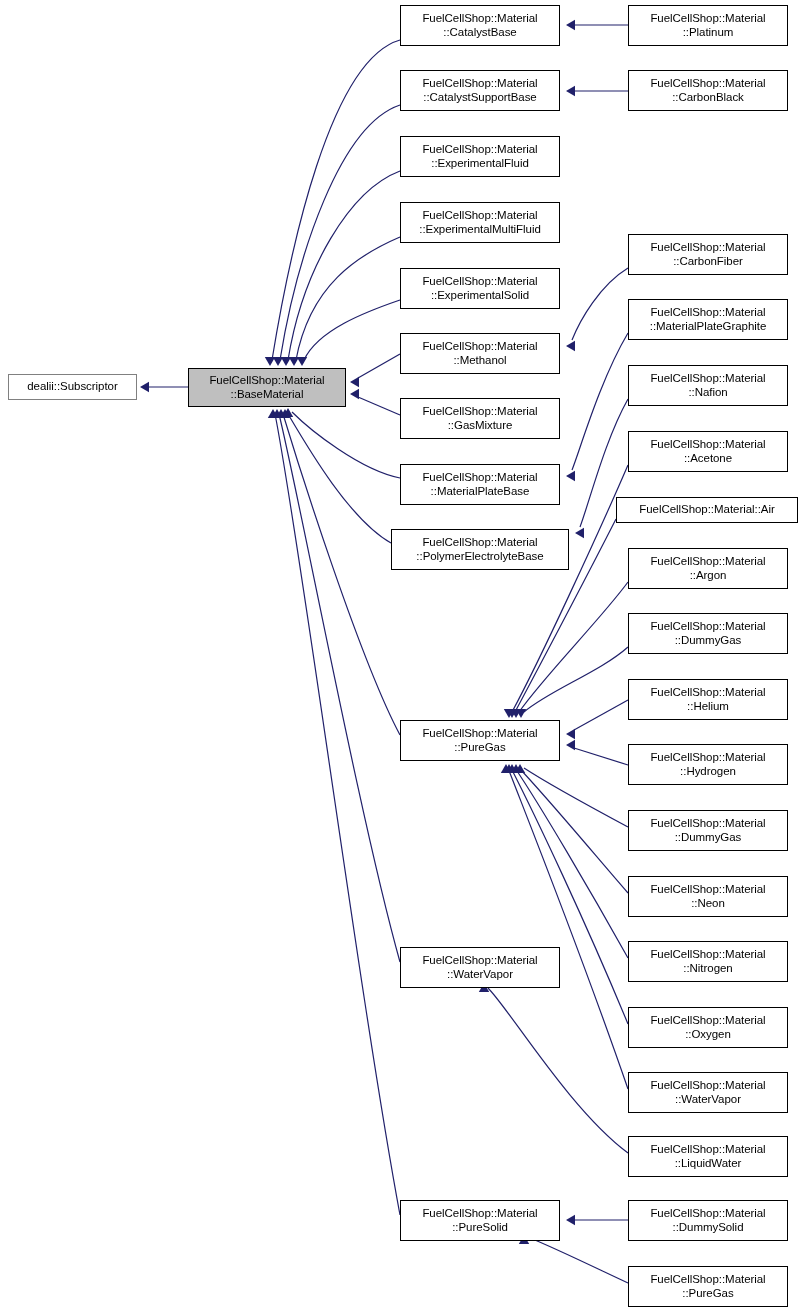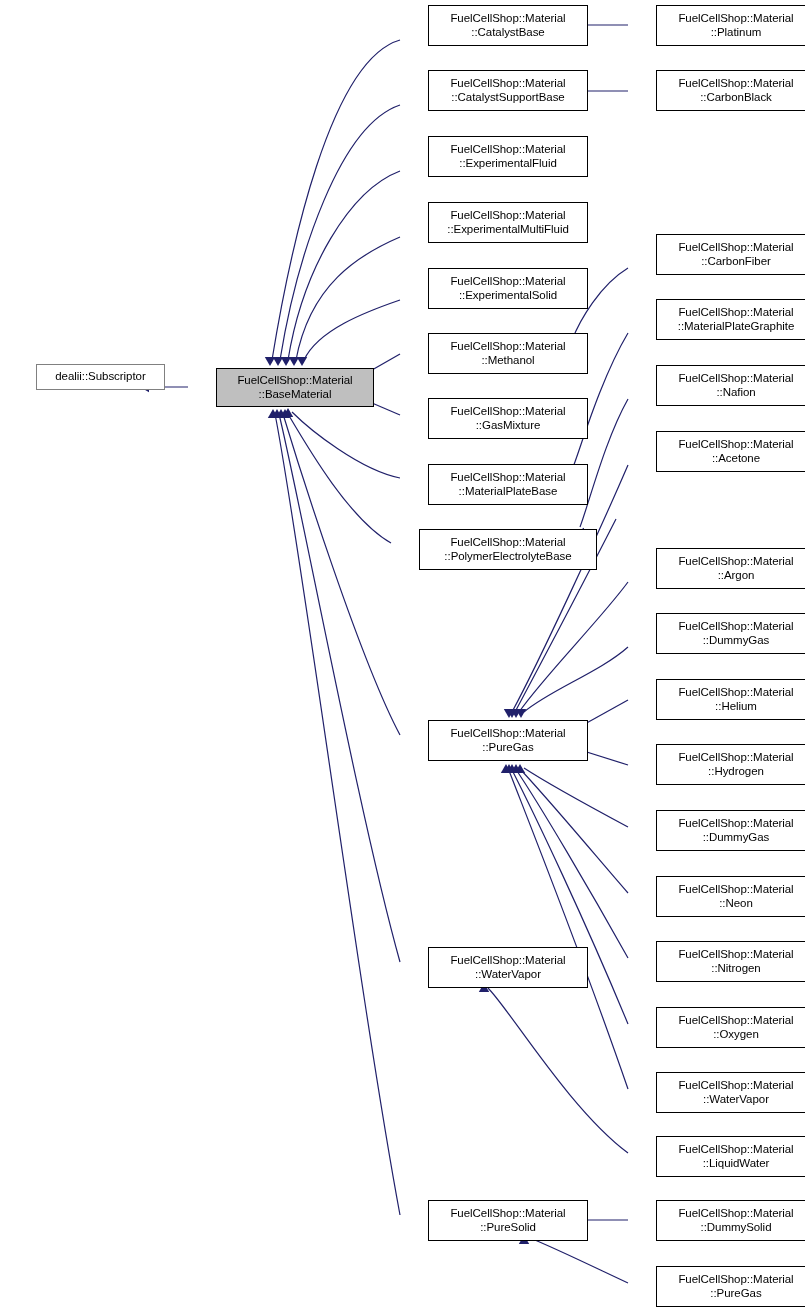--- a/index.html
+++ b/index.html
@@ -30,21 +30,20 @@
     color: #000000;
     font-size: 11.5px;
     line-height: 13.5px;
     text-align: center;
     display: flex;
     flex-direction: column;
     align-items: center;
     justify-content: center;
     letter-spacing: -0.05px;
     white-space: pre;
-    margin-left: 28px;
   }
   .node.highlight {
     background: #bfbfbf;
     border-color: #000000;
   }
   .node.muted {
     border-color: #808080;
   }
   .node-line {
     display: block;
@@ -177,40 +176,41 @@
       </g>
       <g>
         <path d="M628,1220 L574,1220" fill="none" stroke="#20206a" stroke-width="1.2"></path>
         <polygon points="575,1214.8 566,1220 575,1225.2" fill="#20206a"></polygon>
       </g>
       <g>
         <path d="M628,1283 C600,1270 555,1248 530,1238" fill="none" stroke="#20206a" stroke-width="1.2"></path>
         <polygon points="518.8,1244 524,1235 529.2,1244" fill="#20206a"></polygon>
       </g>
     </svg>
-<div class="node muted" style="left: 8px; top: 364px; width: 129px; height: 26px;"><span class="node-line">dealii::Subscriptor</span></div>
+<div class="node muted" style="left: 8px; top: 374px; width: 129px; height: 26px;"><span class="node-line">dealii::Subscriptor</span></div>
     <div class="node highlight" style="left: 188px; top: 368px; width: 158px; height: 39px;"><span class="node-line">FuelCellShop::Material</span><span class="node-line">::BaseMaterial</span></div>
     <div class="node" style="left: 400px; top: 5px; width: 160px; height: 41px;"><span class="node-line">FuelCellShop::Material</span><span class="node-line">::CatalystBase</span></div>
     <div class="node" style="left: 400px; top: 70px; width: 160px; height: 41px;"><span class="node-line">FuelCellShop::Material</span><span class="node-line">::CatalystSupportBase</span></div>
     <div class="node" style="left: 400px; top: 136px; width: 160px; height: 41px;"><span class="node-line">FuelCellShop::Material</span><span class="node-line">::ExperimentalFluid</span></div>
     <div class="node" style="left: 400px; top: 202px; width: 160px; height: 41px;"><span class="node-line">FuelCellShop::Material</span><span class="node-line">::ExperimentalMultiFluid</span></div>
     <div class="node" style="left: 400px; top: 268px; width: 160px; height: 41px;"><span class="node-line">FuelCellShop::Material</span><span class="node-line">::ExperimentalSolid</span></div>
     <div class="node" style="left: 400px; top: 333px; width: 160px; height: 41px;"><span class="node-line">FuelCellShop::Material</span><span class="node-line">::Methanol</span></div>
     <div class="node" style="left: 400px; top: 398px; width: 160px; height: 41px;"><span class="node-line">FuelCellShop::Material</span><span class="node-line">::GasMixture</span></div>
     <div class="node" style="left: 400px; top: 464px; width: 160px; height: 41px;"><span class="node-line">FuelCellShop::Material</span><span class="node-line">::MaterialPlateBase</span></div>
     <div class="node" style="left: 391px; top: 529px; width: 178px; height: 41px;"><span class="node-line">FuelCellShop::Material</span><span class="node-line">::PolymerElectrolyteBase</span></div>
     <div class="node" style="left: 400px; top: 720px; width: 160px; height: 41px;"><span class="node-line">FuelCellShop::Material</span><span class="node-line">::PureGas</span></div>
     <div class="node" style="left: 400px; top: 947px; width: 160px; height: 41px;"><span class="node-line">FuelCellShop::Material</span><span class="node-line">::WaterVapor</span></div>
     <div class="node" style="left: 400px; top: 1200px; width: 160px; height: 41px;"><span class="node-line">FuelCellShop::Material</span><span class="node-line">::PureSolid</span></div>
     <div class="node" style="left: 628px; top: 5px; width: 160px; height: 41px;"><span class="node-line">FuelCellShop::Material</span><span class="node-line">::Platinum</span></div>
     <div class="node" style="left: 628px; top: 70px; width: 160px; height: 41px;"><span class="node-line">FuelCellShop::Material</span><span class="node-line">::CarbonBlack</span></div>
     <div class="node" style="left: 628px; top: 234px; width: 160px; height: 41px;"><span class="node-line">FuelCellShop::Material</span><span class="node-line">::CarbonFiber</span></div>
     <div class="node" style="left: 628px; top: 299px; width: 160px; height: 41px;"><span class="node-line">FuelCellShop::Material</span><span class="node-line">::MaterialPlateGraphite</span></div>
     <div class="node" style="left: 628px; top: 365px; width: 160px; height: 41px;"><span class="node-line">FuelCellShop::Material</span><span class="node-line">::Nafion</span></div>
     <div class="node" style="left: 628px; top: 431px; width: 160px; height: 41px;"><span class="node-line">FuelCellShop::Material</span><span class="node-line">::Acetone</span></div>
+    <div class="node" style="left: 616px; top: 497px; width: 182px; height: 26px;"><span class="node-line">FuelCellShop::Material::Air</span></div>
     <div class="node" style="left: 628px; top: 548px; width: 160px; height: 41px;"><span class="node-line">FuelCellShop::Material</span><span class="node-line">::Argon</span></div>
     <div class="node" style="left: 628px; top: 613px; width: 160px; height: 41px;"><span class="node-line">FuelCellShop::Material</span><span class="node-line">::DummyGas</span></div>
     <div class="node" style="left: 628px; top: 679px; width: 160px; height: 41px;"><span class="node-line">FuelCellShop::Material</span><span class="node-line">::Helium</span></div>
     <div class="node" style="left: 628px; top: 744px; width: 160px; height: 41px;"><span class="node-line">FuelCellShop::Material</span><span class="node-line">::Hydrogen</span></div>
     <div class="node" style="left: 628px; top: 810px; width: 160px; height: 41px;"><span class="node-line">FuelCellShop::Material</span><span class="node-line">::DummyGas</span></div>
     <div class="node" style="left: 628px; top: 876px; width: 160px; height: 41px;"><span class="node-line">FuelCellShop::Material</span><span class="node-line">::Neon</span></div>
     <div class="node" style="left: 628px; top: 941px; width: 160px; height: 41px;"><span class="node-line">FuelCellShop::Material</span><span class="node-line">::Nitrogen</span></div>
     <div class="node" style="left: 628px; top: 1007px; width: 160px; height: 41px;"><span class="node-line">FuelCellShop::Material</span><span class="node-line">::Oxygen</span></div>
     <div class="node" style="left: 628px; top: 1072px; width: 160px; height: 41px;"><span class="node-line">FuelCellShop::Material</span><span class="node-line">::WaterVapor</span></div>
     <div class="node" style="left: 628px; top: 1136px; width: 160px; height: 41px;"><span class="node-line">FuelCellShop::Material</span><span class="node-line">::LiquidWater</span></div>

